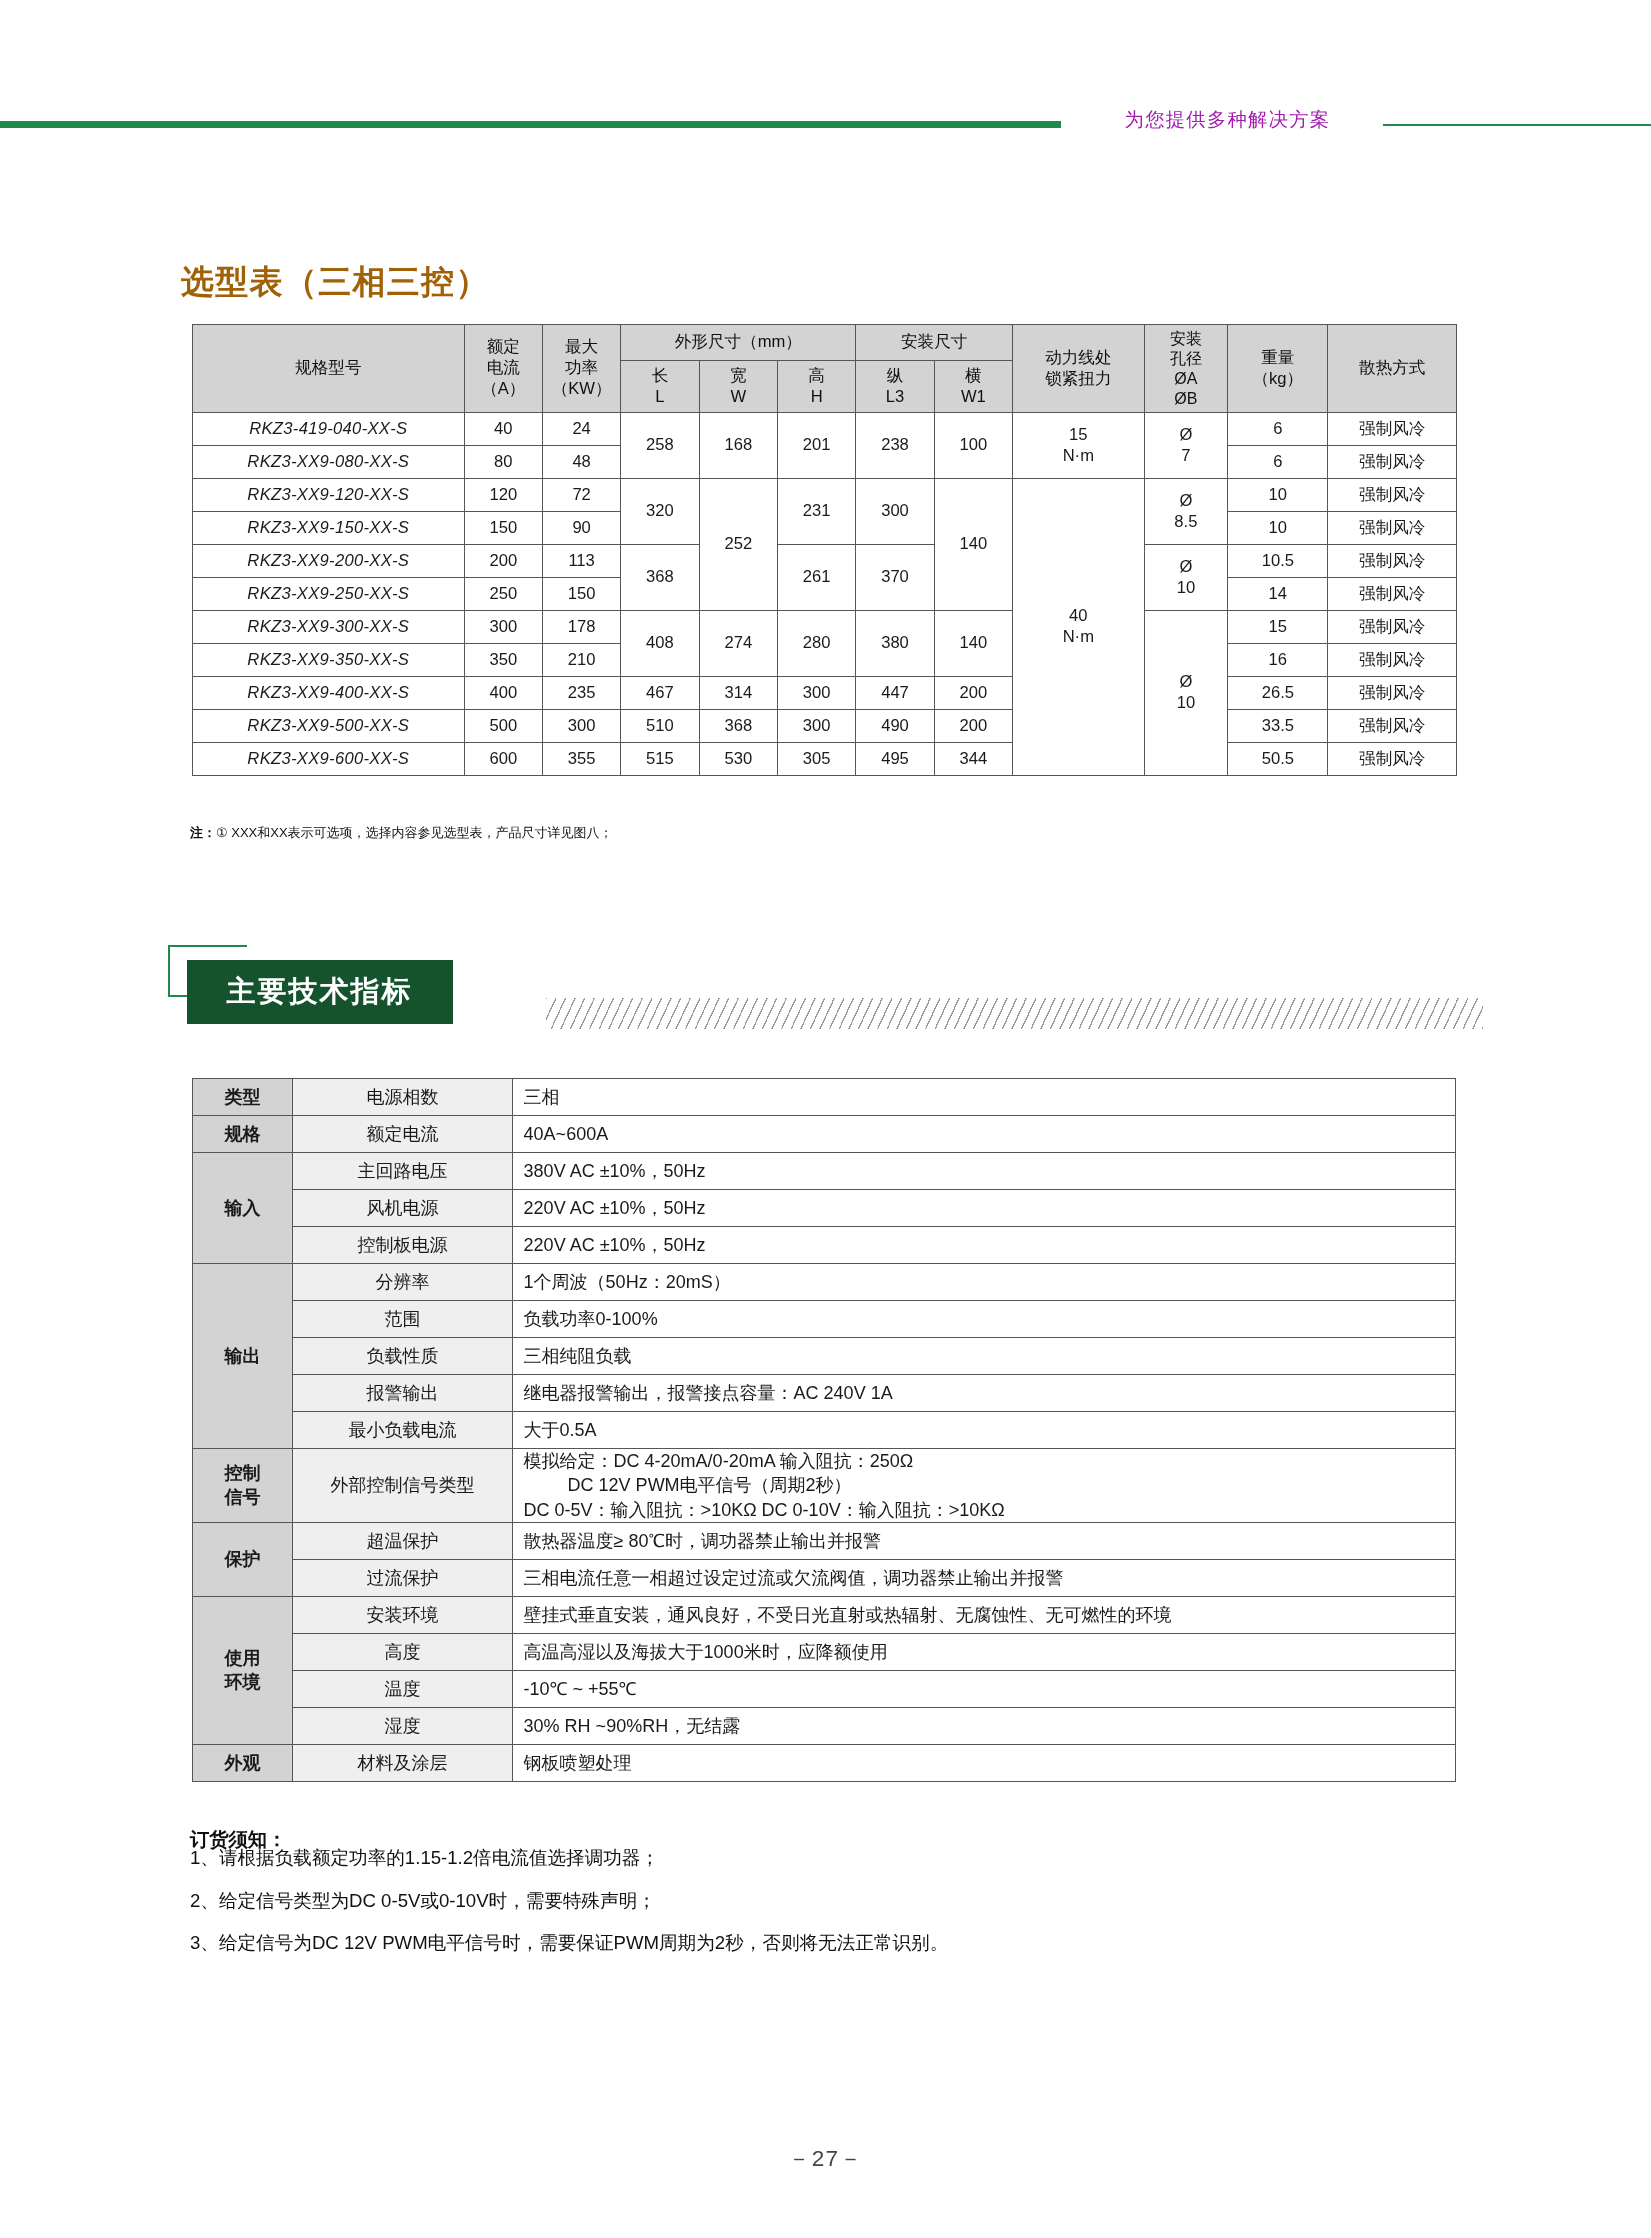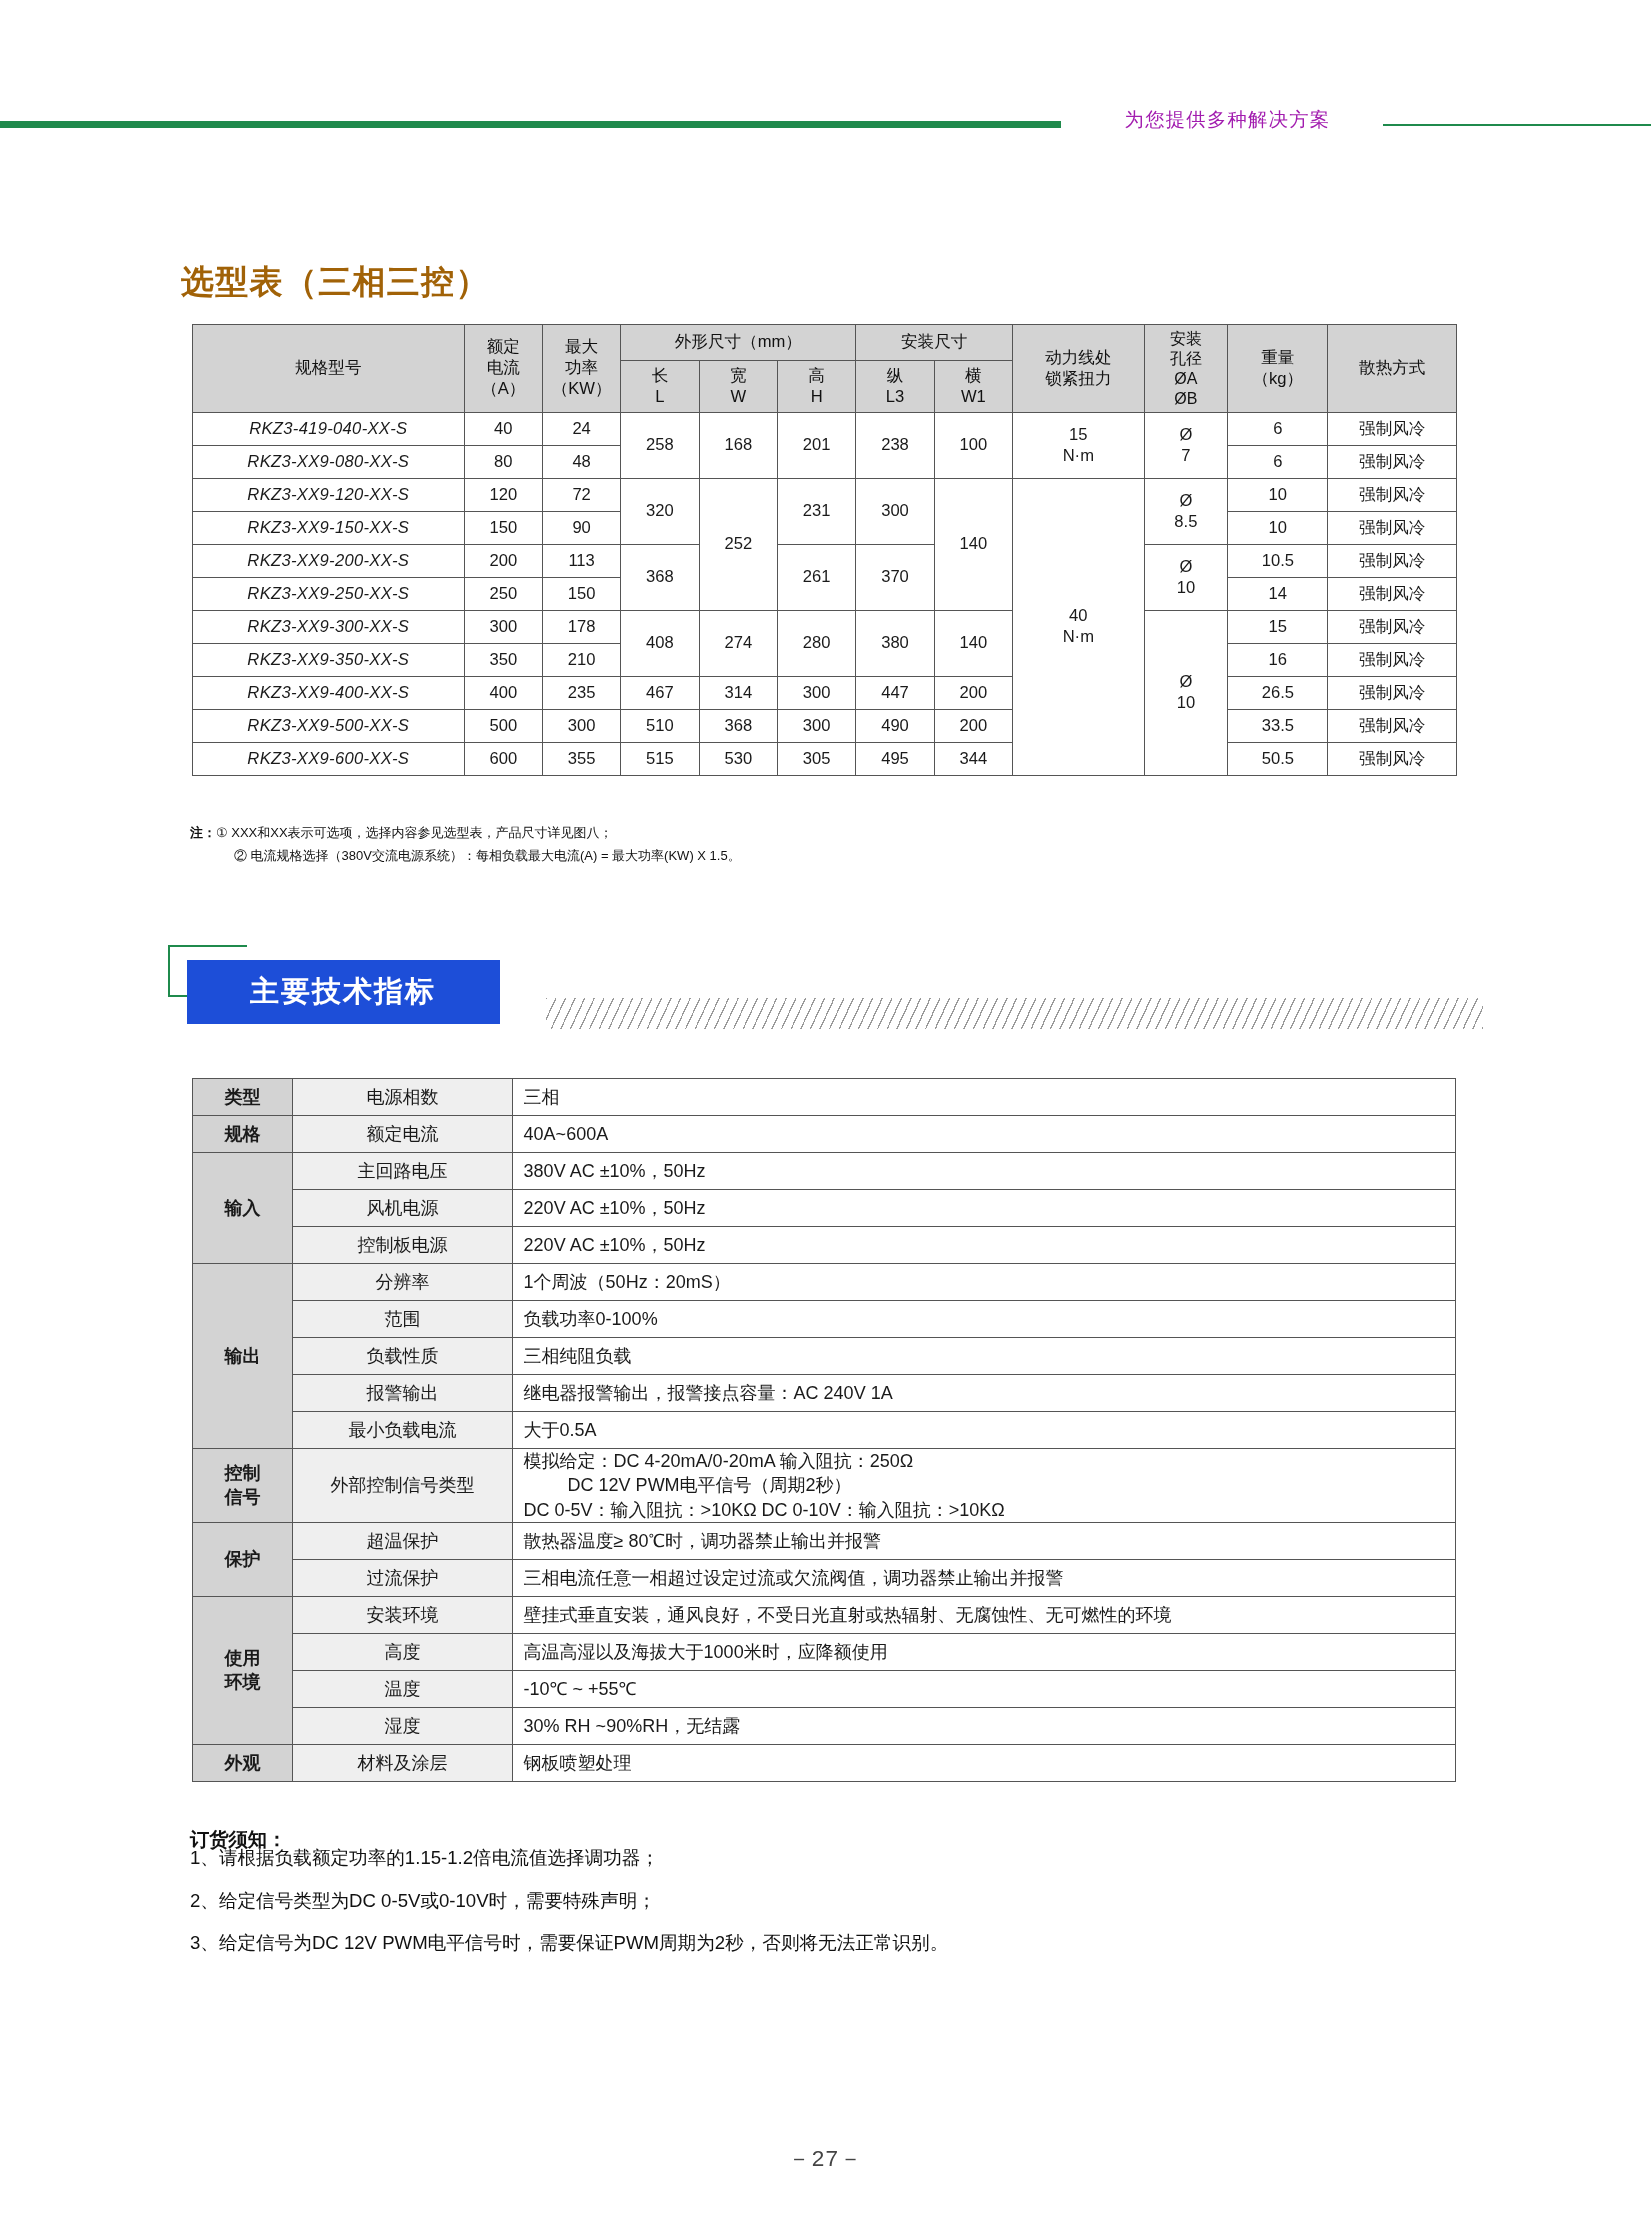--- a/index.html
+++ b/index.html
@@ -123,23 +123,23 @@
     width: 79px;
     height: 52px;
     border: 2px solid #1f8a4c;
     border-right: none;
     box-sizing: border-box;
   }
   .banner-box {
     position: absolute;
     top: 14.6px;
     left: 18.6px;
-    width: 313px;
+    width: 266px;
     height: 64px;
-    background: #1d4ed8;
+    background: #14532d;
     color: #ffffff;
     font-size: 29px;
     font-weight: bold;
     letter-spacing: 2px;
     display: flex;
     align-items: center;
     justify-content: center;
   }
   .hatch {
     position: absolute;
@@ -460,21 +460,20 @@
         <td>344</td>
         <td>50.5</td>
         <td>强制风冷</td>
       </tr>
     </tbody>
   </table>
 </div>
 
 <div class="notes">
   <div class="n-line"><b>注：</b><span>① XXX和XX表示可选项，选择内容参见选型表，产品尺寸详见图八；</span></div>
-  <div class="n-line indent"><span>② 电流规格选择（380V交流电源系统）：每相负载最大电流(A) = 最大功率(KW) X 1.5。</span></div>
 </div>
 
 <div class="banner">
   <div class="banner-outline"></div>
   <div class="banner-box">主要技术指标</div>
 </div>
 <div class="hatch"></div>
 
 <div class="spec-wrap">
   <table class="spec">

